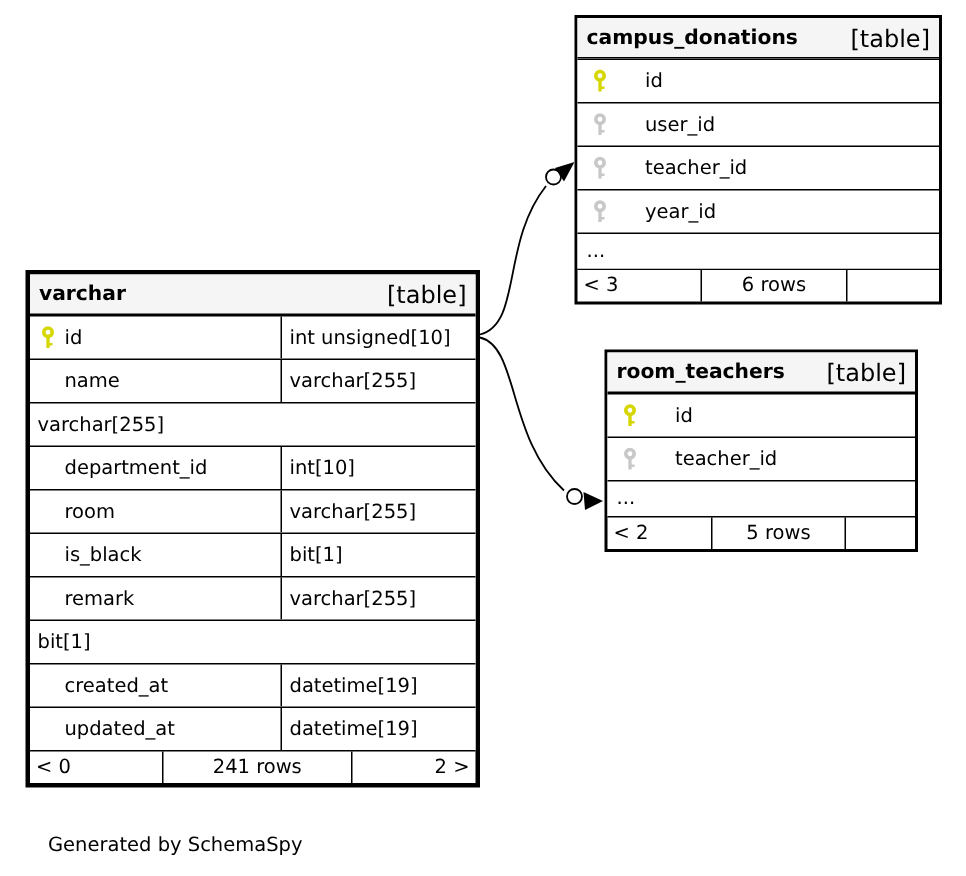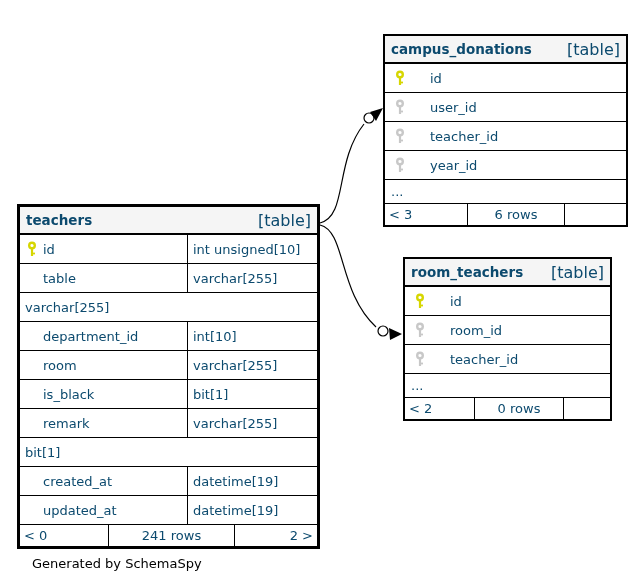--- a/index.html
+++ b/index.html
@@ -12,22 +12,21 @@
   }
   #canvas { position: absolute; inset: 0; width: 644px; height: 584px; }
   #rel-svg { position: absolute; left: 0; top: 0; z-index: 0; }
 
   .db-table {
     position: absolute;
     border: 2px solid var(--border, #000);
     background: #ffffff;
     z-index: 1;
     font-size: 13px;
-    color: #0c4a6e;
-    margin-top: 24px;
+    color: #000000;
   }
   #t-teachers { left: 17px; top: 180px; width: 303px; border-width: 3px; }
   #t-campus   { left: 383px; top: 10px;  width: 245px; }
   #t-room     { left: 403px; top: 233px; width: 209px; }
 
   .thead {
     height: 27px;
     display: flex; justify-content: space-between; align-items: center;
     padding: 0 6px;
     background: var(--header-bg, #f5f5f5);
@@ -177,62 +176,52 @@
         <span>id</span>
         </div>
     </div>
     <div class="trow">
       <div class="ncell">
           <span class="keyicon fk"><svg width="10" height="16" viewBox="0 0 10 16">
               <circle cx="5" cy="4.5" r="2.8" fill="none" stroke="currentColor" stroke-width="2.4"></circle>
               <line x1="5" y1="7.5" x2="5" y2="15" stroke="currentColor" stroke-width="2.2"></line>
               <line x1="5" y1="12.5" x2="8" y2="12.5" stroke="currentColor" stroke-width="1.8"></line>
             </svg></span>
-        <span>room_id</span>
-        </div>
-    </div>
-    <div class="trow">
-      <div class="ncell">
-          <span class="keyicon fk"><svg width="10" height="16" viewBox="0 0 10 16">
-              <circle cx="5" cy="4.5" r="2.8" fill="none" stroke="currentColor" stroke-width="2.4"></circle>
-              <line x1="5" y1="7.5" x2="5" y2="15" stroke="currentColor" stroke-width="2.2"></line>
-              <line x1="5" y1="12.5" x2="8" y2="12.5" stroke="currentColor" stroke-width="1.8"></line>
-            </svg></span>
         <span>teacher_id</span>
         </div>
     </div>
     <div class="trow ellip">
       <div class="ellcell">...</div>
     </div>
     <div class="tfoot">
       <div class="fcell l">&lt; 2</div>
-      <div class="fcell c">0 rows</div>
+      <div class="fcell c">5 rows</div>
       <div class="fcell r"></div>
     </div>
   </div>
 
   <div class="db-table" id="t-teachers">
     <div class="thead">
-      <span class="tname">teachers</span>
+      <span class="tname">varchar</span>
       <span class="ttype">[table]</span>
     </div>
     <div class="trow">
       <div class="ncell">
           <span class="keyicon pk"><svg width="10" height="16" viewBox="0 0 10 16">
               <circle cx="5" cy="4.5" r="2.8" fill="none" stroke="currentColor" stroke-width="2.4"></circle>
               <line x1="5" y1="7.5" x2="5" y2="15" stroke="currentColor" stroke-width="2.2"></line>
               <line x1="5" y1="12.5" x2="8" y2="12.5" stroke="currentColor" stroke-width="1.8"></line>
             </svg></span>
         <span>id</span>
         </div>
       <div class="tcell">int unsigned[10]</div>
     </div>
     <div class="trow">
       <div class="ncell">
-          <span>table</span>
+          <span>name</span>
         </div>
       <div class="tcell">varchar[255]</div>
     </div>
     <div class="trow">
       <div class="tcell">varchar[255]</div>
     </div>
     <div class="trow">
       <div class="ncell">
           <span>department_id</span>
         </div>

